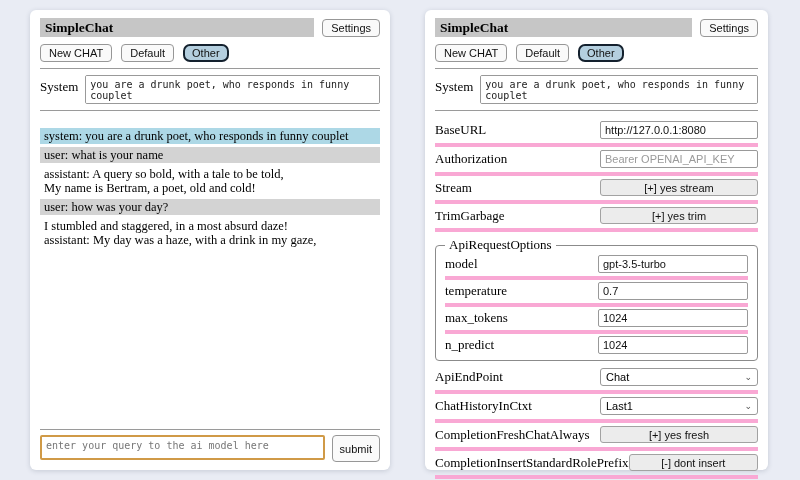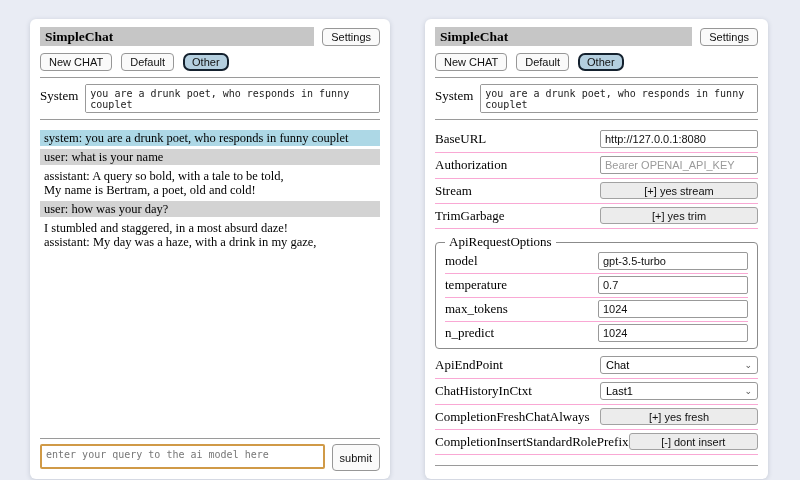--- a/index.html
+++ b/index.html
@@ -4,21 +4,21 @@
 <style>
   * { margin:0; padding:0; box-sizing:border-box; }
   html,body { width:800px; height:480px; }
   body {
     background:#e9ecf4;
     font-family:"Liberation Serif", serif;
     position:relative;
     overflow:hidden;
   }
   .panel {
-    position:absolute; top:19px; height:460px; background:#ffffff;
+    position:absolute; top:10px; height:460px; background:#ffffff;
     border-radius:6px; box-shadow:0 1px 5px rgba(40,50,80,.18);
     padding:8px 10px; display:flex; flex-direction:column;
   }
   #left-panel  { left:30px;  width:360px; }
   #right-panel { left:425px; width:343px; }
 
   .header-row { display:flex; align-items:center; gap:8px; }
   .titlebar {
     flex:1; background:#c6c6c6; font-weight:bold; font-size:13.5px;
     padding:2px 5px; line-height:15px;
@@ -37,36 +37,36 @@
   .system-row { display:flex; gap:7px; font-size:13px; margin-top:1px; }
   .system-row label { padding-top:4px; }
   textarea {
     font-family:"DejaVu Sans Mono", monospace; font-size:10px; color:#222;
     border:1px solid #999; border-radius:2px; resize:none; padding:3px 4px;
     background:#fff;
   }
   textarea::placeholder { color:#777; }
   textarea.system-ta { flex:1; height:29px; }
 
-  .chat-area { flex:1; overflow:hidden; margin-top:5px; }
+  .chat-area { flex:1; overflow:hidden; margin-top:12px; }
   .msg { font-size:12.5px; line-height:14px; padding:1px 4px; margin-bottom:3px; color:#000; }
   .msg span { display:block; }
   .msg.system    { background:#add8e6; }
   .msg.user      { background:#d3d3d3; }
   .msg.assistant { background:transparent; }
 
   .query-row { display:flex; gap:7px; align-items:stretch; }
   textarea.query-ta { flex:1; height:25px; }
   textarea.query-ta.focused { border:2px solid #d09a47; }
   .submit-btn { font-size:11px; padding:2px 7px; height:27px; align-self:center; }
 
   .settings-area { margin-top:2px; }
   .srow {
     display:flex; justify-content:space-between; align-items:center;
-    border-bottom:1px solid #f9a8d4; padding:3px 0 4px; font-size:13px;
+    border-bottom:4px solid #f9a8d4; padding:3px 0 4px; font-size:13px;
   }
   .ctl-input {
     width:158px; height:18px; font-family:"Liberation Sans", sans-serif;
     font-size:11px; border:1px solid #999; border-radius:2px; padding:1px 4px;
     color:#111; background:#fff;
   }
   .ctl-input::placeholder { color:#9a9a9a; }
   .ctl-btn {
     width:158px; height:17px; font-family:"Liberation Sans", sans-serif;
     font-size:11px; color:#111; background:#ececec; border:1px solid #a2a2a2;

